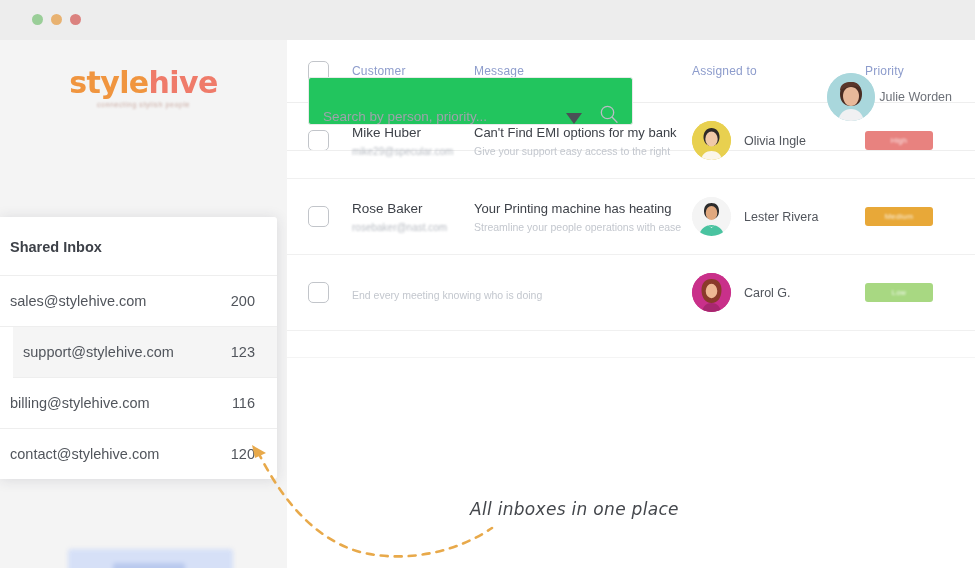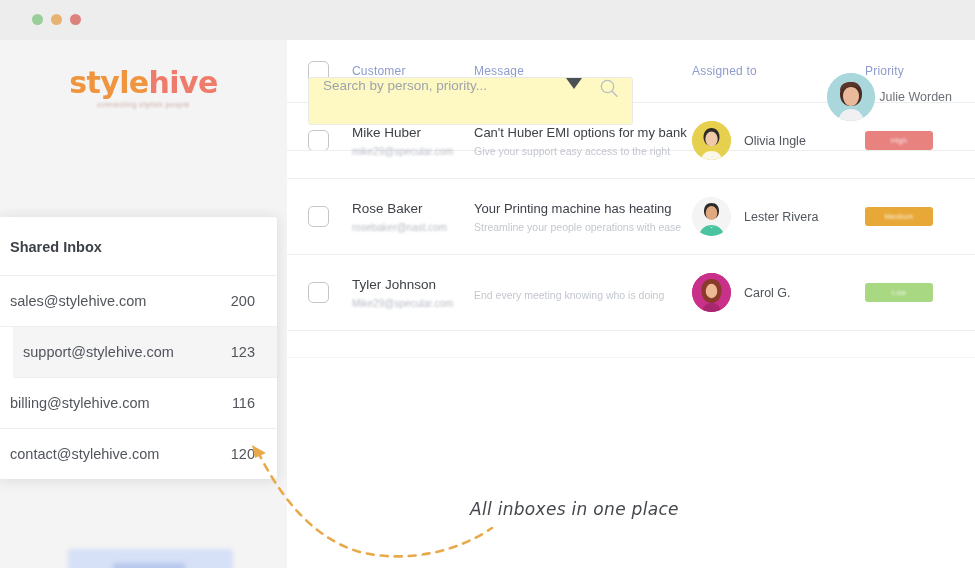--- a/index.html
+++ b/index.html
@@ -77,22 +77,22 @@
     background:#ffffff;
   }
 
   
   .topbar{
     position:absolute;left:0;top:0;width:688px;height:110px;
     border-bottom:1px solid #eeeeee;
   }
   .searchbox{
     position:absolute;left:21px;top:37px;width:323px;height:46px;
-    border:1px solid #e9e9e9;border-radius:3px;background:#fef9c3;
-    display:flex;align-items:flex-start;
+    border:1px solid #e9e9e9;border-radius:3px;background:#22c55e;
+    display:flex;align-items:flex-end;
   }
   .search-input{
     flex:1;border:none;outline:none;background:transparent;
     padding:0 14px;font-size:13.5px;color:#4b4f56;
     font-family:"Liberation Sans","DejaVu Sans",sans-serif;
   }
   .search-input::placeholder{color:#9ea3ab;}
   .caret-down{
     width:0;height:0;margin-right:17px;
     border-left:8px solid transparent;border-right:8px solid transparent;
@@ -246,21 +246,21 @@
 
     <div class="trow">
       <div class="col-chk">
         <div class="chk"></div>
       </div>
       <div class="col-cust">
         <div class="cust-name">Mike Huber</div>
         <div class="cust-mail">mike29@specular.com</div>
       </div>
       <div class="col-msg">
-        <div class="msg-title">Can't Huber EMI options for my bank</div>
+        <div class="msg-title">Can't Find EMI options for my bank</div>
         <div class="msg-sub">Give your support easy access to the right</div>
       </div>
       <div class="col-assign">
         <div class="assignee">
           <div class="av" style="background:#e8d04f">
             <svg width="39" height="39" viewBox="0 0 39 39">
               <circle cx="19.5" cy="19.5" r="19.5" fill="#e8d04f"></circle>
               <path d="M19.5 7c5 0 8 4 8 9s-3 9-8 9-8-4-8-9 3-9 8-9z" fill="#2e2a28"></path>
               <ellipse cx="19.5" cy="18" rx="6.2" ry="7.5" fill="#f0c9a8"></ellipse>
               <path d="M9 39c1-6 5-9 10.5-9S29 33 30 39z" fill="#fbf6ea"></path>
@@ -306,24 +306,20 @@
         <div class="badge" style="background:#e8a838">
           <span>Medium</span>
         </div>
       </div>
     </div>
 
     <div class="trow">
       <div class="col-chk">
         <div class="chk"></div>
       </div>
-      <div class="col-cust">
-        <div class="cust-name">Tyler Johnson</div>
-        <div class="cust-mail">Mike29@specular.com</div>
-      </div>
       <div class="col-msg">
         <div class="msg-sub">End every meeting knowing who is doing</div>
       </div>
       <div class="col-assign">
         <div class="assignee">
           <div class="av" style="background:#c9308a">
             <svg width="39" height="39" viewBox="0 0 39 39">
               <circle cx="19.5" cy="19.5" r="19.5" fill="#c9308a"></circle>
               <path d="M19.5 6c6.5 0 10 4.5 10 11 0 7-3.5 13-10 13s-10-6-10-13c0-6.5 3.5-11 10-11z" fill="#8a3a2a"></path>
               <ellipse cx="19.5" cy="18" rx="5.8" ry="7.2" fill="#eeb894"></ellipse>

